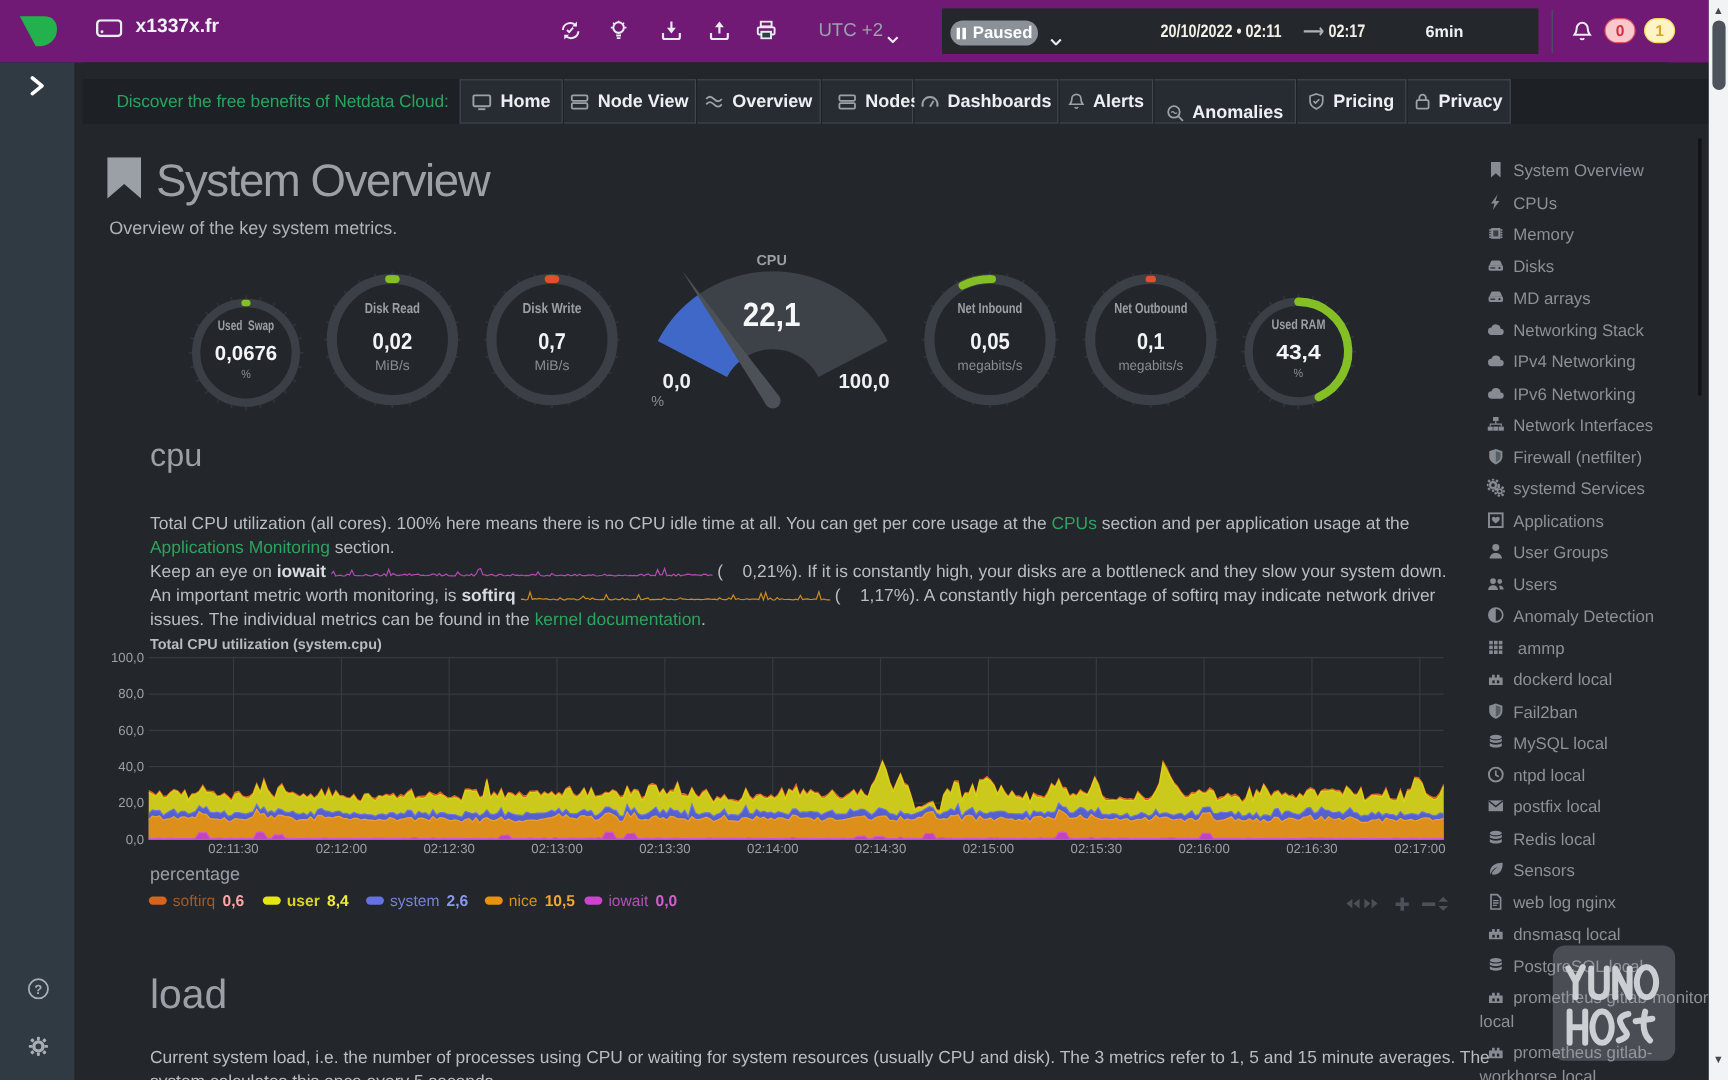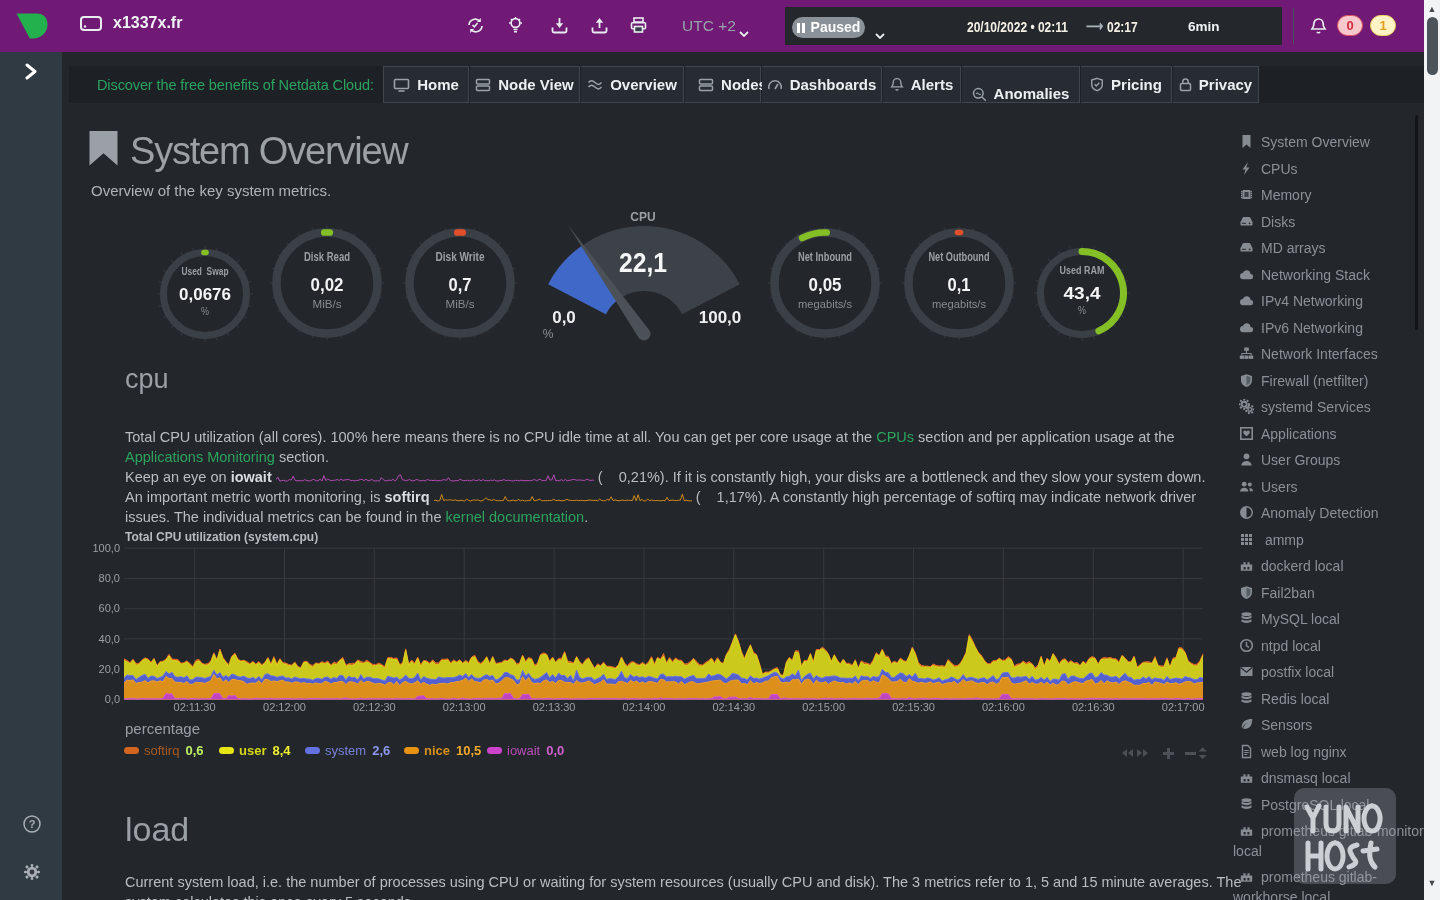--- a/index.html
+++ b/index.html
@@ -498,24 +498,24 @@
 <text x="113" y="581.9" text-anchor="end" class="axl">80,0</text>
 <text x="113" y="612.2" text-anchor="end" class="axl">60,0</text>
 <text x="113" y="642.5" text-anchor="end" class="axl">40,0</text>
 <text x="113" y="672.7" text-anchor="end" class="axl">20,0</text>
 <text x="113" y="703.0" text-anchor="end" class="axl">0,0</text>
 
 <text x="118" y="541" class="ctitle">Total CPU utilization (system.cpu)</text>
 </svg>
     <div id="legend1">percentage</div>
     <div id="legendrow">
-      <span class="litem" style="left:0px"><span class="lmark" style="background:#d3651f"></span><span class="lname" style="color:#a85a1e">softirq</span><span class="lval" style="color:#bef264">0,6</span></span>
+      <span class="litem" style="left:0px"><span class="lmark" style="background:#d3651f"></span><span class="lname" style="color:#a85a1e">softirq</span><span class="lval" style="color:#fca5a5">0,6</span></span>
       <span class="litem" style="left:95px"><span class="lmark" style="background:#e6e617"></span><span class="lname" style="color:#d8d816;font-weight:bold">user</span><span class="lval" style="color:#efef30">8,4</span></span>
       <span class="litem" style="left:181px"><span class="lmark" style="background:#6471e0"></span><span class="lname" style="color:#7582d8">system</span><span class="lval" style="color:#8b98f0">2,6</span></span>
-      <span class="litem" style="left:280px"><span class="lmark" style="background:#e89211"></span><span class="lname" style="color:#d89018;font-weight:bold">nice</span><span class="lval" style="color:#f0a828">10,5</span></span>
+      <span class="litem" style="left:280px"><span class="lmark" style="background:#e89211"></span><span class="lname" style="color:#d89018;font-weight:normal">nice</span><span class="lval" style="color:#f0a828">10,5</span></span>
       <span class="litem" style="left:363px"><span class="lmark" style="background:#cc44cc"></span><span class="lname" style="color:#b84db8">iowait</span><span class="lval" style="color:#d060d0">0,0</span></span>
     </div>
     <div id="toolbox"><svg width="93" height="14" viewBox="0 0 93 14">
           <g fill="#4b5157">
             <path d="M8 3v8L3 7zM14 3v8L9 7z"></path>
             <path d="M18 3v8l5-4zM24 3v8l5-4z"></path>
             <path d="M44 6h4V2h3v4h4v3h-4v4h-3V9h-4z"></path>
             <rect x="66" y="6" width="11" height="3"></rect>
             <path d="M88 5l-4.5 0L88 0.5 92.5 5zM88 9l4.5 0L88 13.5 83.5 9z" transform="translate(0,0) scale(0.9) translate(5,1)"></path>
           </g>

